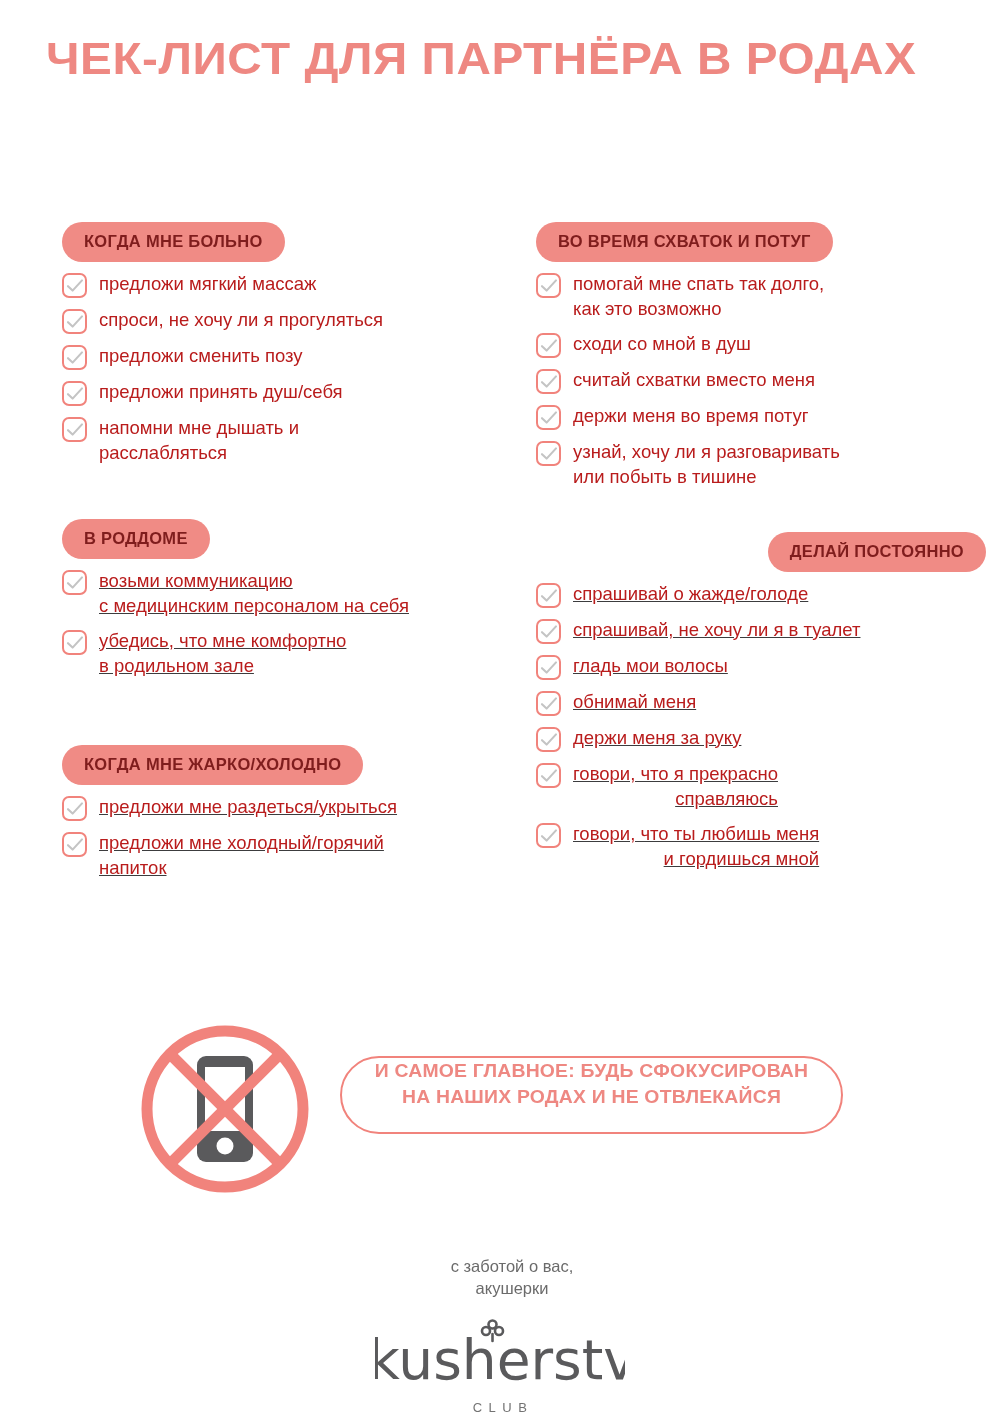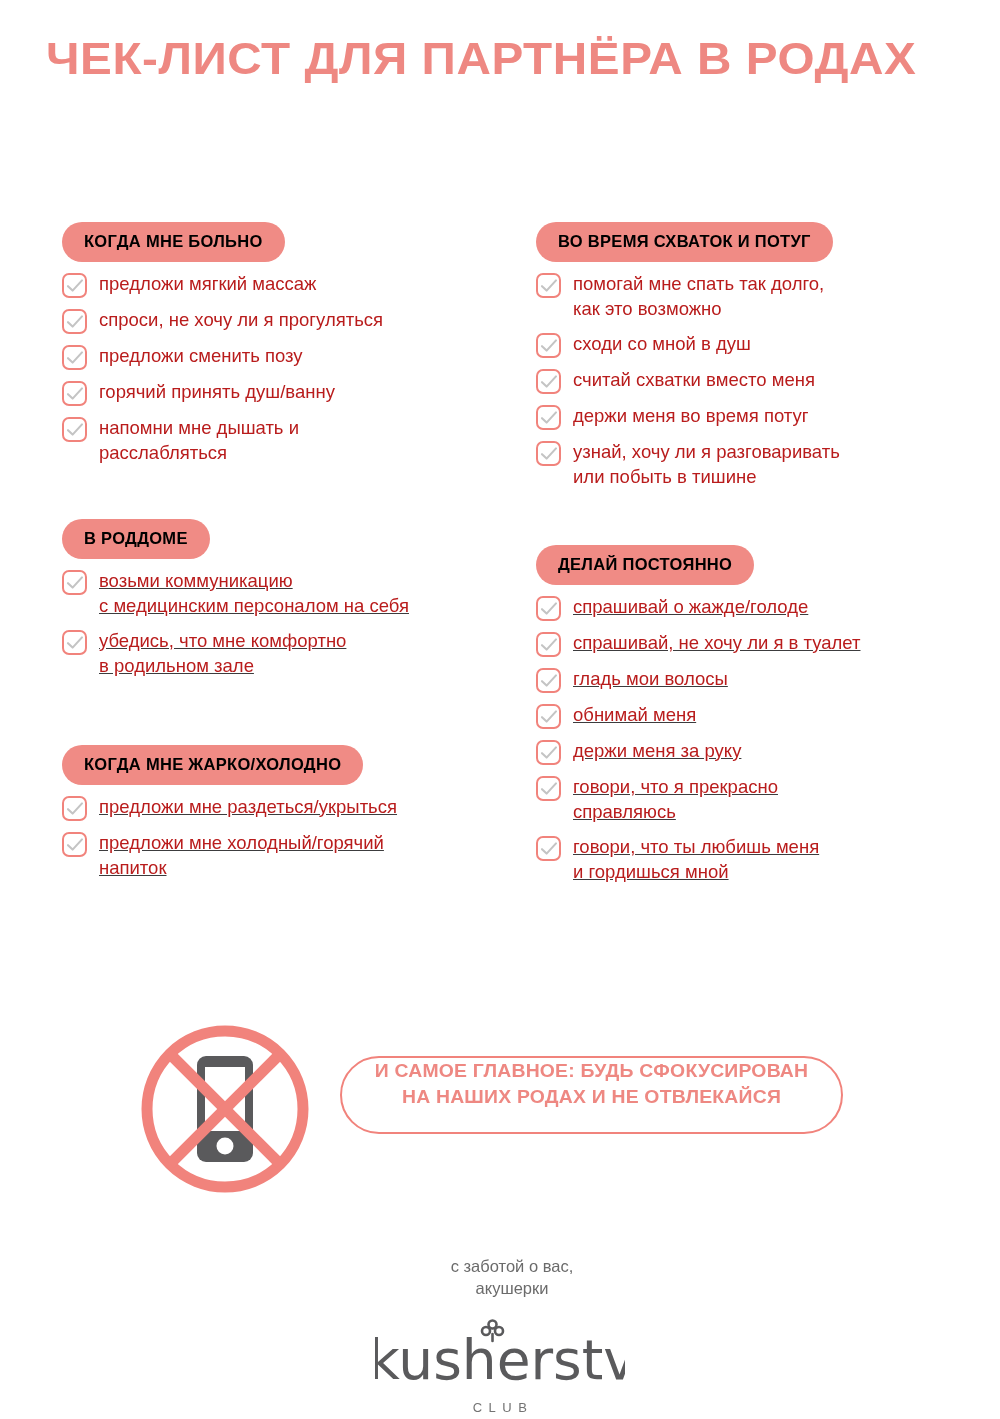--- a/index.html
+++ b/index.html
@@ -40,21 +40,21 @@
   .col-left  { left: 62px;  top: 222px; }
   .col-right { left: 536px; top: 222px; }
 
   .section { position: relative; }
   .section + .section { margin-top: 0; text-decoration: underline; }
 
   
   .badge {
     display: inline-block;
     background: #f08b85;
-    color: #000000;
+    color: #7f1d1d;
     font-size: 16.5px;
     font-weight: bold;
     letter-spacing: 0.3px;
     line-height: 1;
     padding: 11px 22px 12px 22px;
     border-radius: 22px;
     white-space: nowrap;
   }
 
   
@@ -194,21 +194,21 @@
             </svg>
           </span>
           <span class="item-text">предложи сменить позу</span>
         </li>
         <li class="list-item">
           <span class="checkbox">
             <svg viewBox="0 0 18 16" aria-hidden="true">
               <path d="M2 8.2 L6.6 12.6 L16 2.4" fill="none" stroke="#c4c4c4" stroke-width="2.1" stroke-linecap="round" stroke-linejoin="round"></path>
             </svg>
           </span>
-          <span class="item-text">горячий принять душ/ванну</span>
+          <span class="item-text">предложи принять душ/себя</span>
         </li>
         <li class="list-item">
           <span class="checkbox">
             <svg viewBox="0 0 18 16" aria-hidden="true">
               <path d="M2 8.2 L6.6 12.6 L16 2.4" fill="none" stroke="#c4c4c4" stroke-width="2.1" stroke-linecap="round" stroke-linejoin="round"></path>
             </svg>
           </span>
           <span class="item-text">напомни мне дышать и
 расслабляться</span>
         </li>
@@ -292,21 +292,21 @@
         <li class="list-item">
           <span class="checkbox">
             <svg viewBox="0 0 18 16" aria-hidden="true">
               <path d="M2 8.2 L6.6 12.6 L16 2.4" fill="none" stroke="#c4c4c4" stroke-width="2.1" stroke-linecap="round" stroke-linejoin="round"></path>
             </svg>
           </span>
           <span class="item-text">узнай, хочу ли я разговаривать
 или побыть в тишине</span>
         </li>
       </ul></div>
-    <div class="section" style="position: absolute; left: 0px; top: 323px; width: 450px;"><div class="badge">ДЕЛАЙ ПОСТОЯННО</div><ul class="list">
+    <div class="section" style="position: absolute; left: 0px; top: 310px; width: 450px; text-align: right;"><div class="badge">ДЕЛАЙ ПОСТОЯННО</div><ul class="list">
         <li class="list-item">
           <span class="checkbox">
             <svg viewBox="0 0 18 16" aria-hidden="true">
               <path d="M2 8.2 L6.6 12.6 L16 2.4" fill="none" stroke="#c4c4c4" stroke-width="2.1" stroke-linecap="round" stroke-linejoin="round"></path>
             </svg>
           </span>
           <span class="item-text">спрашивай о жажде/голоде</span>
         </li>
         <li class="list-item">
           <span class="checkbox">

